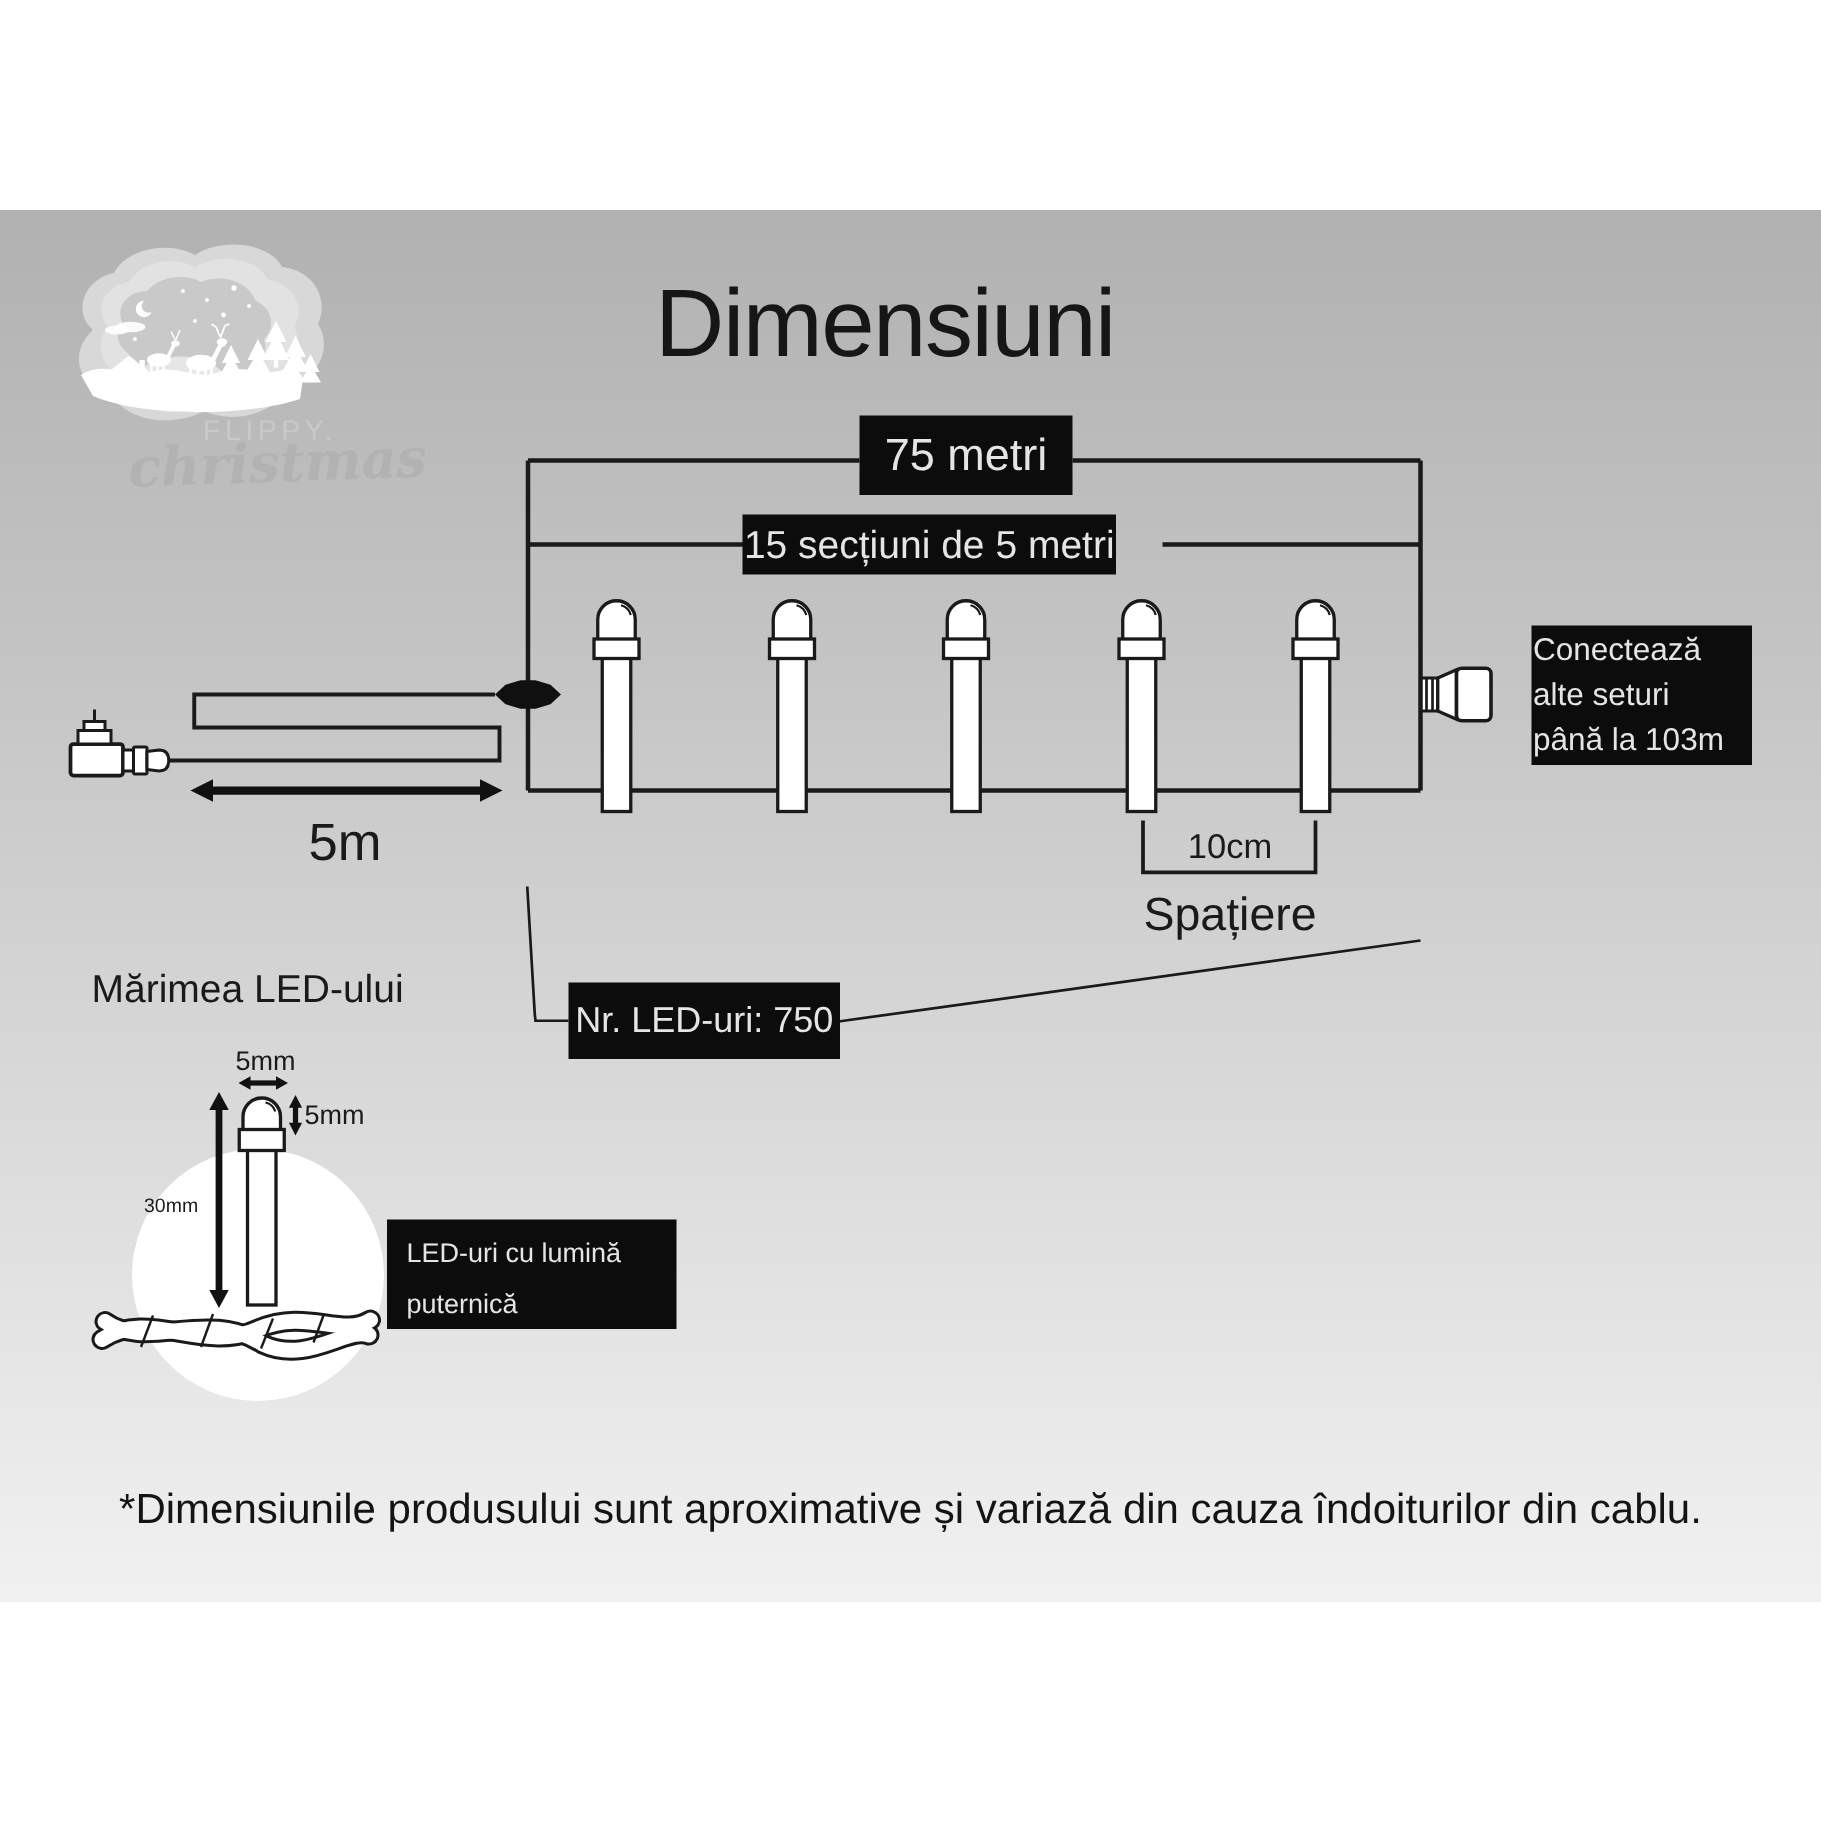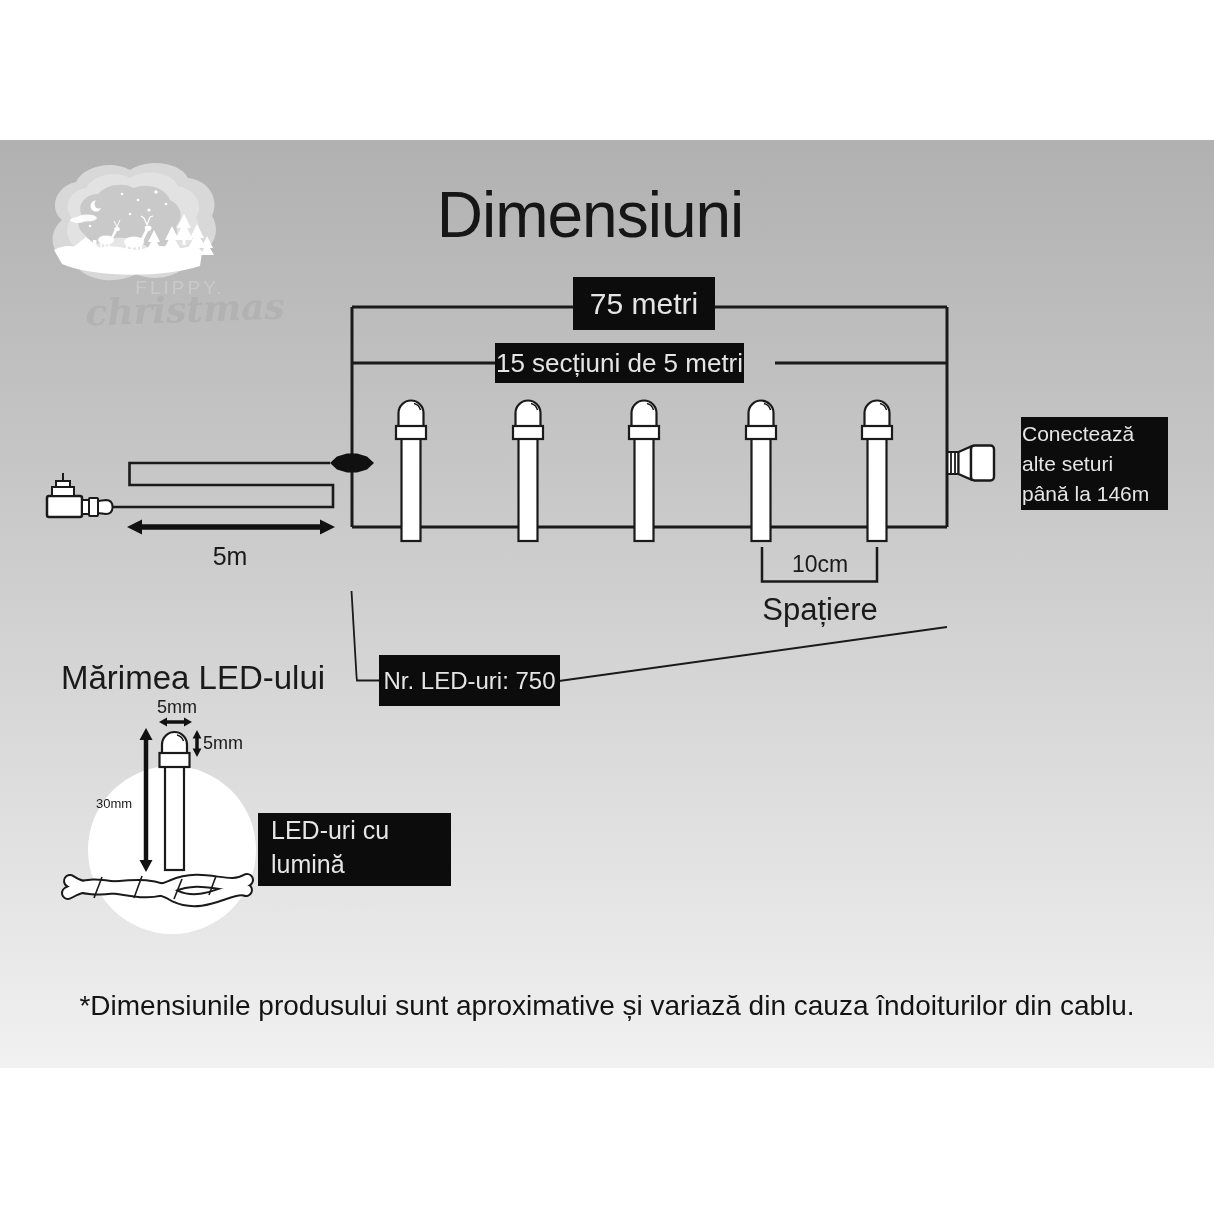--- a/index.html
+++ b/index.html
@@ -222,39 +222,39 @@
     </g>
   </svg>
 
   <div class="blackbox" style="left:573px;top:277px;width:142px;height:53px;font-size:30px;">75 metri</div>
 
   <div class="blackbox" style="left:495px;top:343px;width:249px;height:40px;font-size:26px;">15 secțiuni de 5 metri</div>
 
   <div class="blackbox left" style="left:1021px;top:417px;width:147px;height:93px;font-size:21px;line-height:30px;padding-left:1px;justify-content:center;">
     <span>Conectează</span>
     <span>alte seturi</span>
-    <span>până la 146m</span>
+    <span>până la 103m</span>
   </div>
 
-  <div class="abs lbl center" style="left:180px;top:542px;width:100px;font-size:25px;">5m</div>
+  <div class="abs lbl center" style="left:180px;top:542px;width:100px;font-size:35px;">5m</div>
 
   <div class="abs lbl center" style="left:770px;top:551px;width:100px;font-size:23px;">10cm</div>
 
   <div class="abs lbl center" style="left:735px;top:592px;width:170px;font-size:31px;">Spațiere</div>
 
   <div class="blackbox" style="left:379px;top:655px;width:181px;height:51px;font-size:24px;">Nr. LED-uri: 750</div>
 
-  <div class="abs lbl" style="left:61px;top:659px;font-size:33px;">Mărimea LED-ului</div>
+  <div class="abs lbl" style="left:61px;top:644px;font-size:26px;">Mărimea LED-ului</div>
 
   <div class="abs lbl center" style="left:151px;top:697px;width:52px;font-size:18px;">5mm</div>
 
   <div class="abs lbl" style="left:203px;top:733px;font-size:18px;">5mm</div>
 
   <div class="abs lbl" style="left:96px;top:796px;font-size:13px;">30mm</div>
 
-  <div class="blackbox left" style="left:258px;top:813px;width:193px;height:73px;font-size:25px;line-height:34px;padding-left:13px;justify-content:space-between;">
+  <div class="blackbox left" style="left:258px;top:813px;width:193px;height:73px;font-size:18px;line-height:34px;padding-left:13px;justify-content:flex-end;">
     <span>LED-uri cu lumină</span>
     <span>puternică</span>
   </div>
 
   <div class="abs footer lbl" style="left:0;top:990px;">*Dimensiunile produsului sunt aproximative și variază din cauza îndoiturilor din cablu.</div>
 
 </div>
 
 </body></html>

